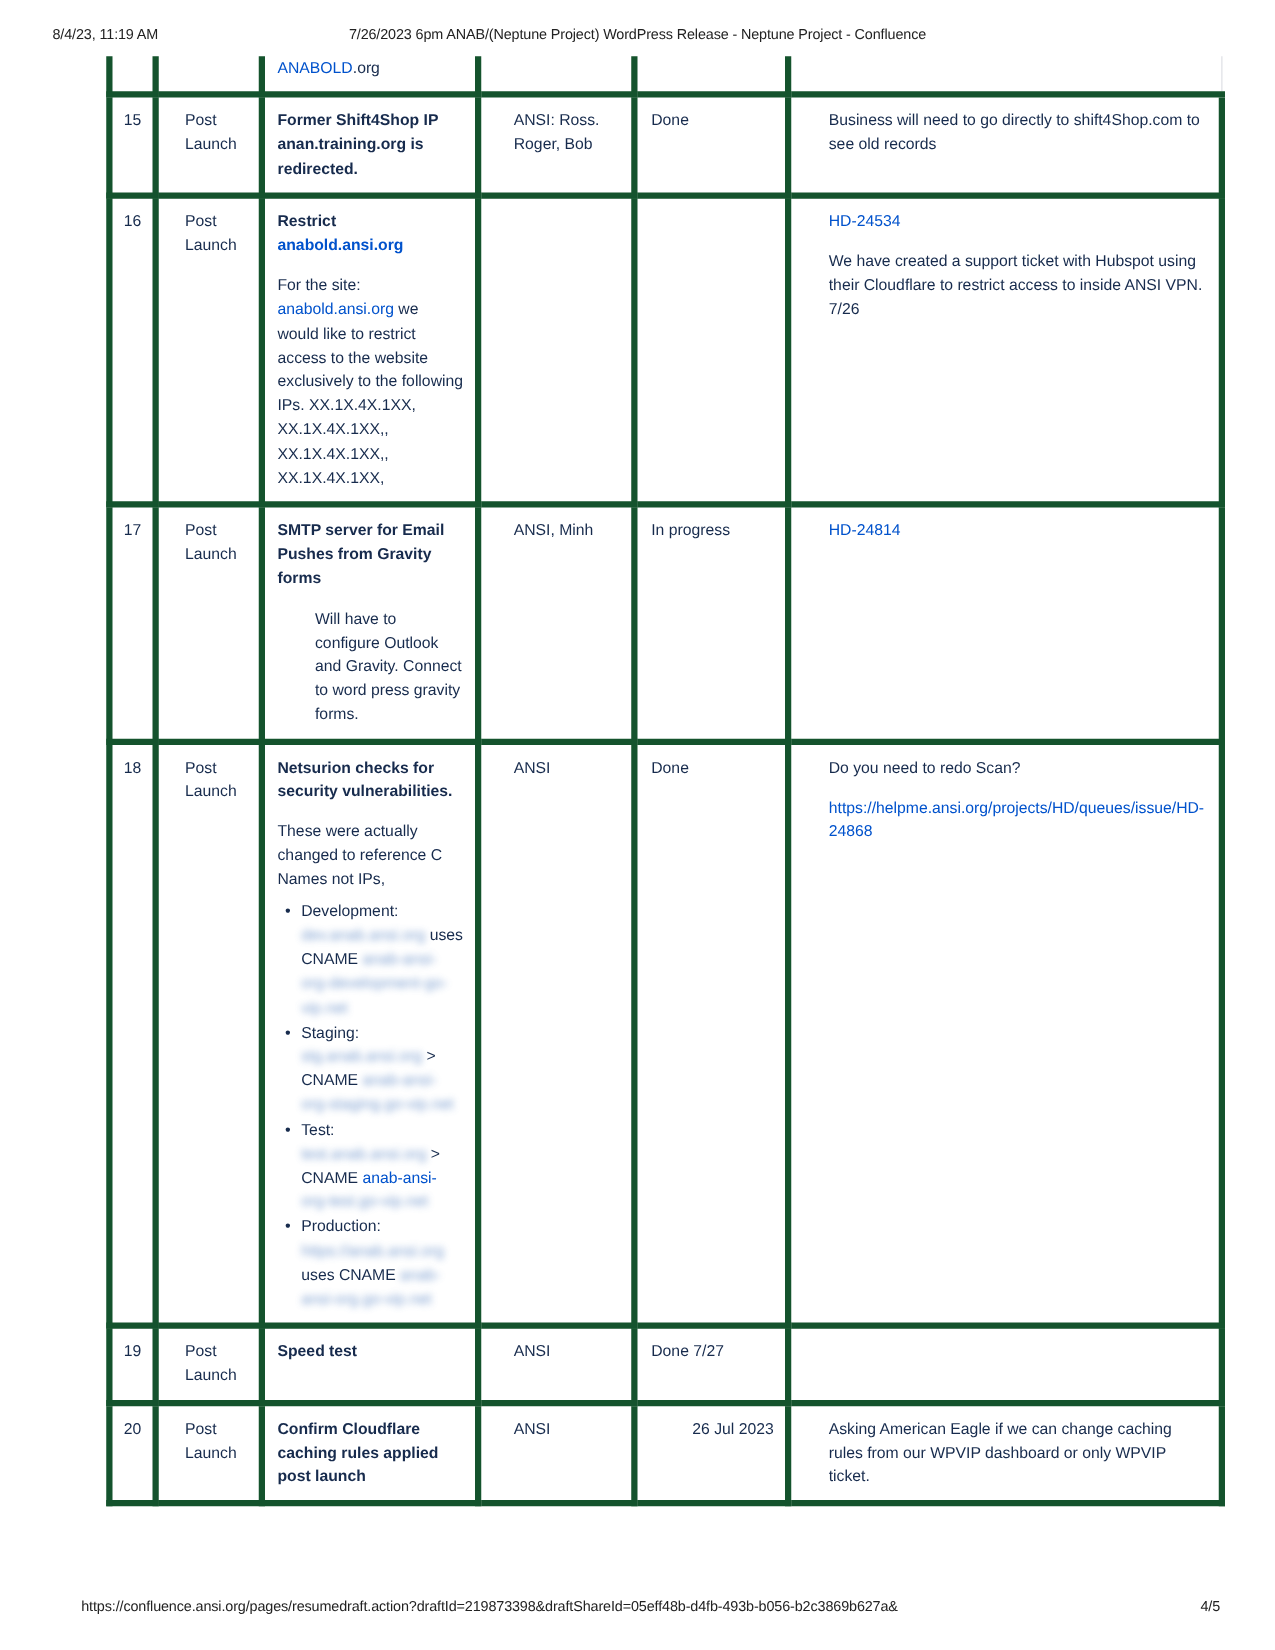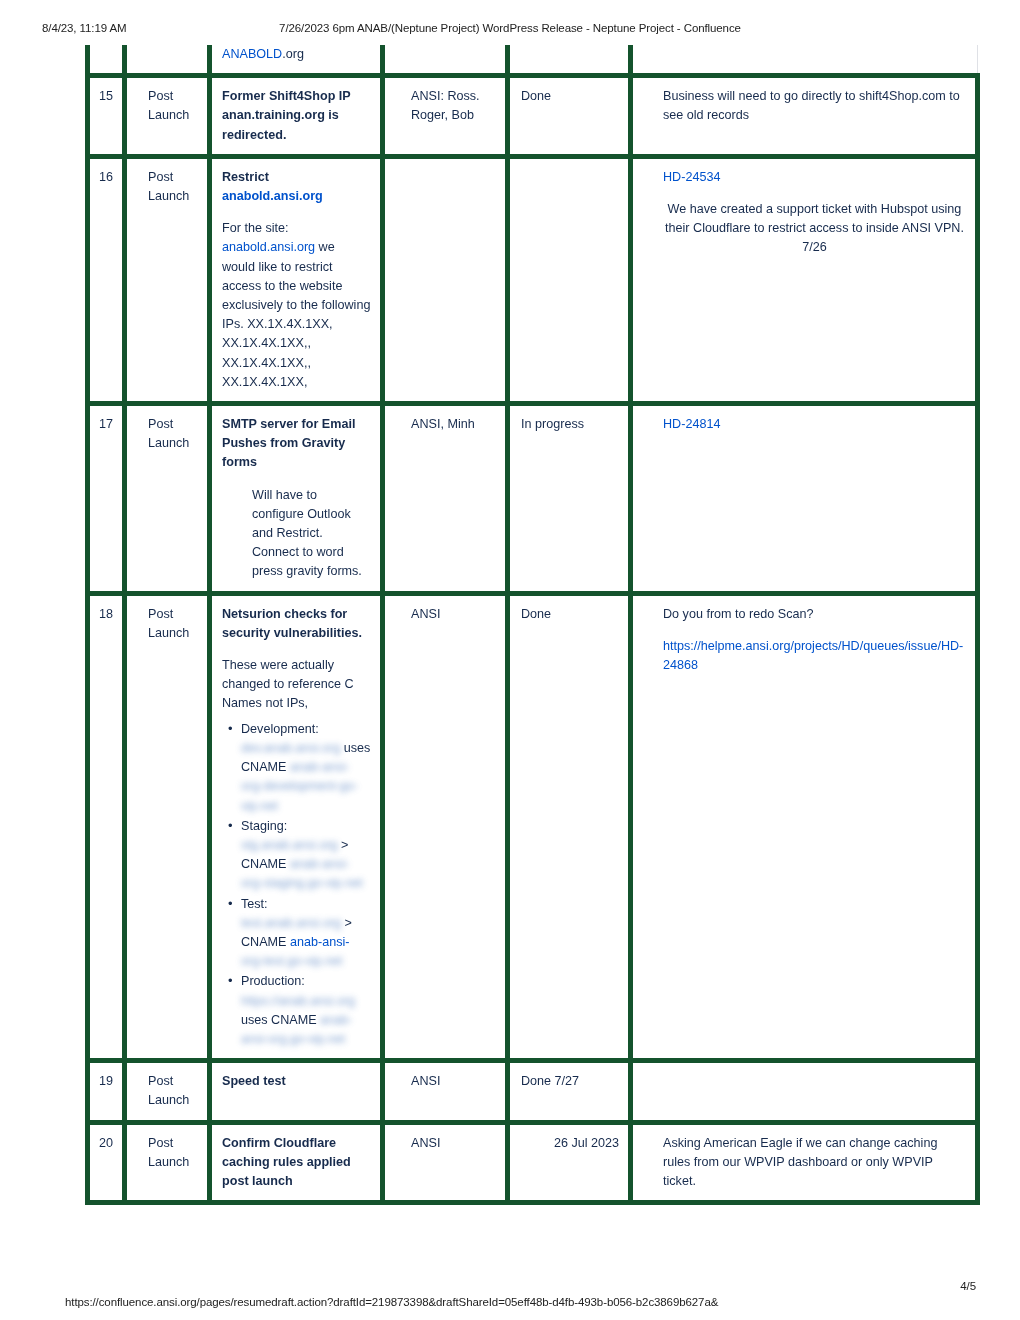--- a/index.html
+++ b/index.html
@@ -51,21 +51,21 @@
     left: 0;
     width: 1020px;
     height: 16px;
     font-size: 11.5px;
     color: #222;
     letter-spacing: -0.1px;
   }
   .print-footer .pf-url {
     position: absolute;
     left: 42px;
-    top: 16px;
+    top: 0;
     white-space: nowrap;
     padding-left: 23px;
   }
   .print-footer .pf-page {
     position: absolute;
     right: 44px;
     top: 0;
     white-space: nowrap;
   }
 
@@ -103,21 +103,21 @@
   td.notes { padding-left: 30px; }
 
   .bold { font-weight: bold; }
   .lnk  { color: #0052cc; }
   .lnk-strong { color: #0052cc; font-weight: bold; }
   .dark { color: #172b4d; }
   .date-right { text-align: right; color: #5e6c84; padding-right: 10px; }
 
   .p       { margin: 0; }
   .p + .p  { margin-top: 13px; }
-  .tight   { margin-top: 0; text-align: center; }
+  .tight   { margin-top: 0; }
 
   
   .cont-row td { border-top: none; padding-top: 0; height: 30px; }
   .cont-row td.notes { border-right: 1px solid #dfe1e6; }
 
   .indent-block {
     margin: 13px 0 0 30px;
   }
 
   ul.blist {
@@ -202,21 +202,21 @@
         <p class="p lnk">HD-24534</p>
         <p class="p tight">We have created a support ticket with Hubspot using their Cloudflare to restrict access to inside ANSI VPN. 7/26</p>
       </td>
     </tr>
 
     <tr>
       <td class="num">17</td>
       <td class="phase">Post Launch</td>
       <td class="task">
         <p class="p bold">SMTP server for Email Pushes from Gravity forms</p>
-        <p class="p indent-block">Will have to configure Outlook and Restrict. Connect to word press gravity forms.</p>
+        <p class="p indent-block">Will have to configure Outlook and Gravity. Connect to word press gravity forms.</p>
       </td>
       <td class="owner">ANSI, Minh</td>
       <td class="status">In progress</td>
       <td class="notes">
         <p class="p lnk">HD-24814</p>
       </td>
     </tr>
 
     <tr>
       <td class="num">18</td>
@@ -227,21 +227,21 @@
         <ul class="blist">
           <li><span>Development:</span> <span class="redact">dev.anab.ansi.org</span><span> uses CNAME </span><span class="redact">anab-ansi-org-development-go-vip.net</span></li>
           <li><span>Staging:</span> <span class="redact">stg.anab.ansi.org</span><span> &gt; CNAME </span><span class="redact">anab-ansi-org-staging.go-vip.net</span></li>
           <li><span>Test:</span> <span class="redact">test.anab.ansi.org</span><span> &gt; CNAME </span><span class="lnk">anab-ansi-</span><span class="redact">org-test.go-vip.net</span></li>
           <li><span>Production:</span> <span class="redact">https://anab.ansi.org</span><span> uses CNAME </span><span class="redact">anab-ansi-org.go-vip.net</span></li>
         </ul>
       </td>
       <td class="owner">ANSI</td>
       <td class="status">Done</td>
       <td class="notes">
-        <p class="p">Do you from to redo Scan?</p>
+        <p class="p">Do you need to redo Scan?</p>
         <p class="p lnk nowrapish">https://helpme.ansi.org/projects/HD/queues/issue/HD-24868</p>
       </td>
     </tr>
 
     <tr>
       <td class="num">19</td>
       <td class="phase">Post Launch</td>
       <td class="task">
         <p class="p bold">Speed test</p>
       </td>

